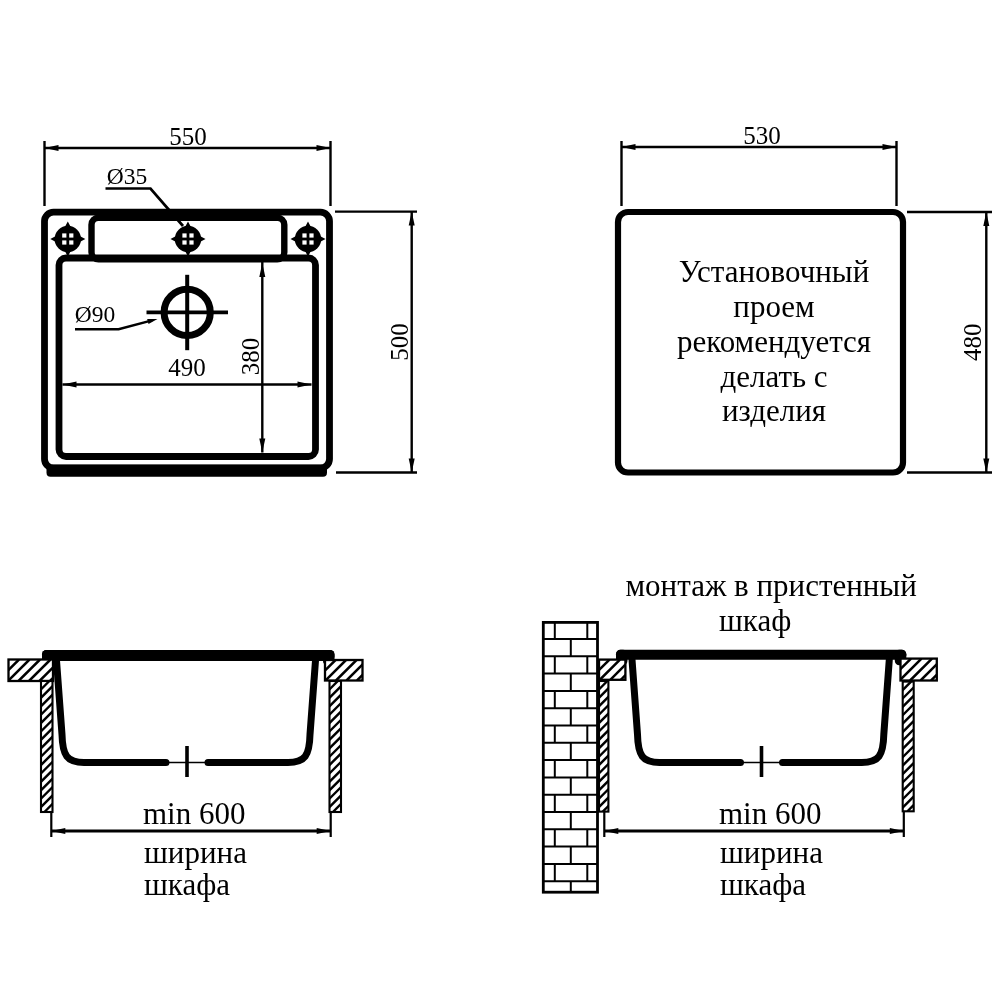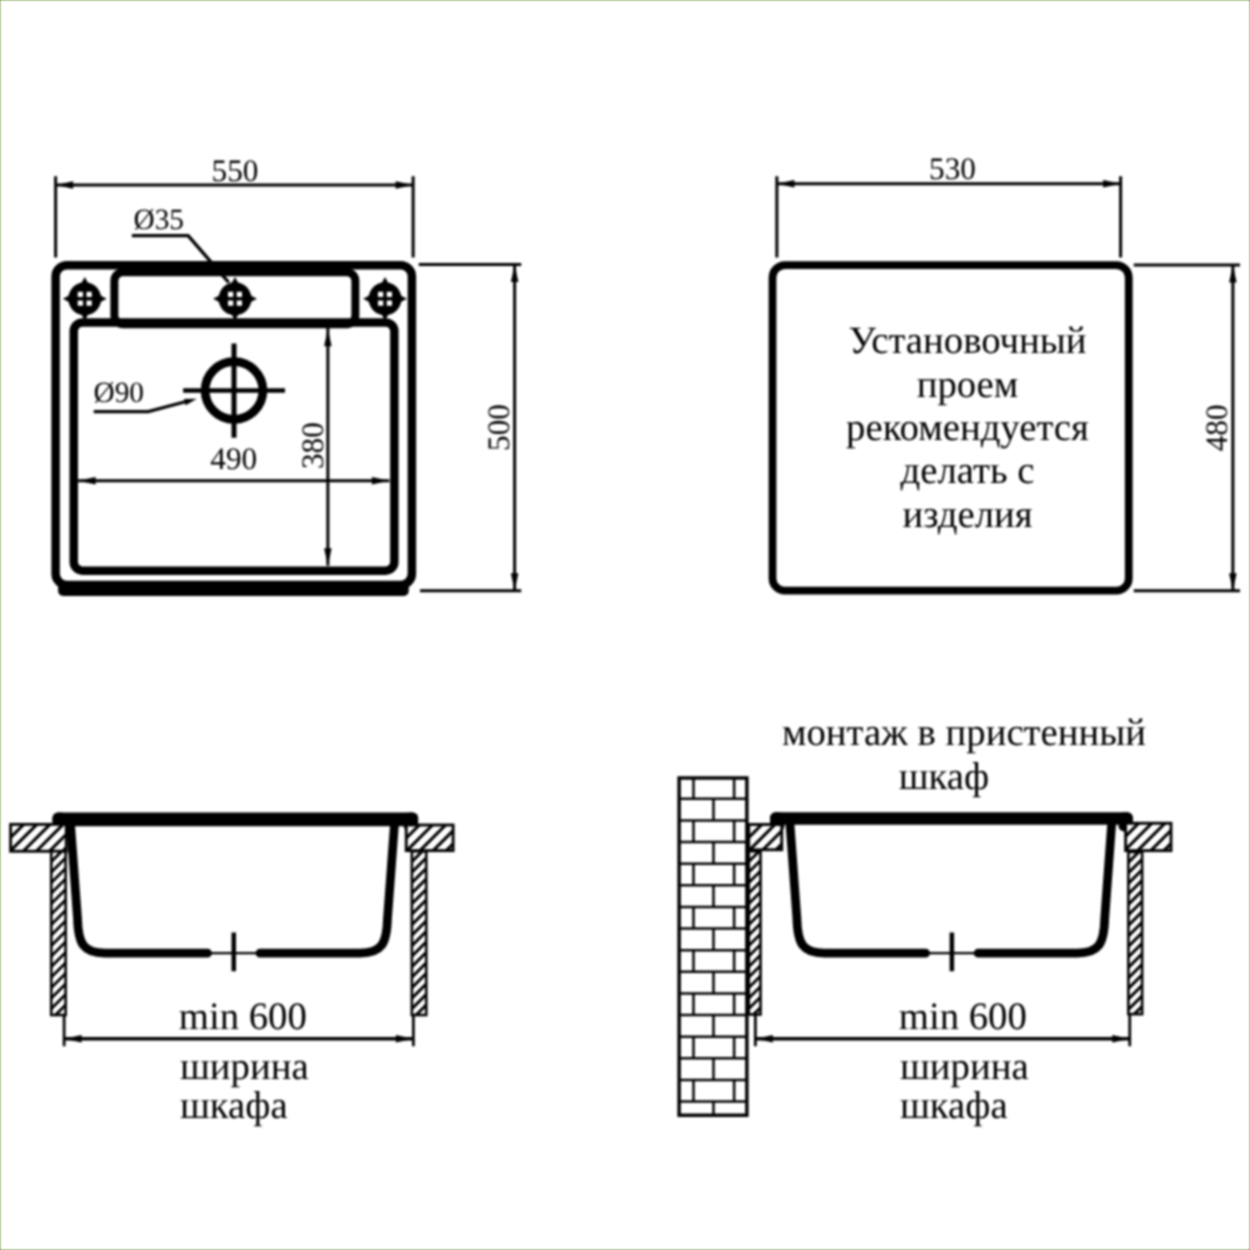--- a/index.html
+++ b/index.html
@@ -1,17 +1,17 @@
 <!DOCTYPE html>
 <html><head>
 <meta charset="utf-8">
 <title>Sink installation diagram</title>
 <style>
 html,body{margin:0;padding:0;background:#fff;}
-#page{width:1000px;height:1000px;position:relative;background:#4d7c0f;}
+#page{width:1000px;height:1000px;position:relative;background:#ec4899;}
 #page svg{filter:blur(0.7px);}
 </style>
 </head>
 <body>
 
 <div id="page">
 <svg width="1000" height="1000" viewBox="0 0 1000 1000" xmlns="http://www.w3.org/2000/svg">
 <defs>
 <clipPath id="clip1">
           <rect x="8.5" y="659.5" width="44.5" height="21.5"></rect>

